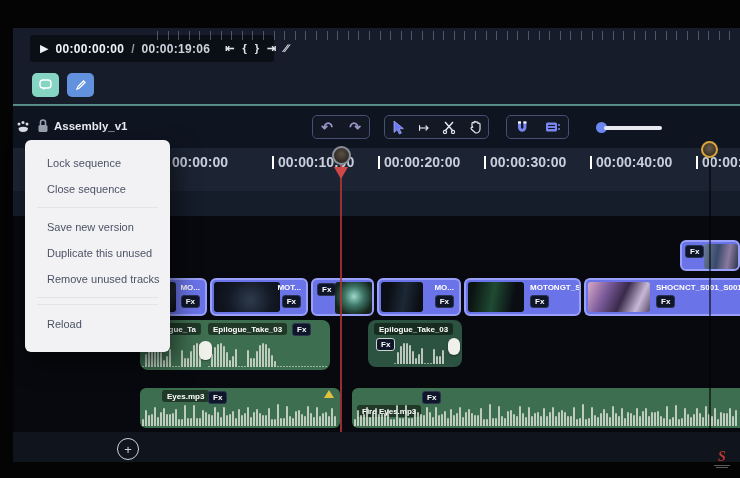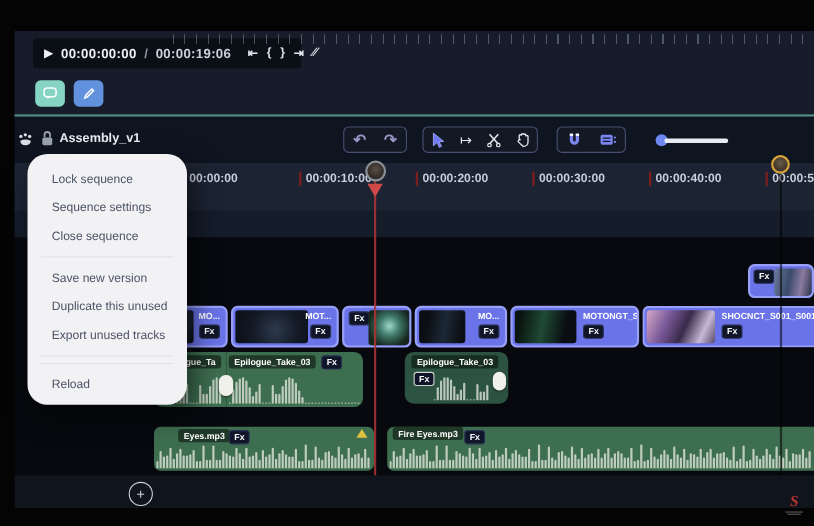--- a/index.html
+++ b/index.html
@@ -29,22 +29,22 @@
   
   .seqname{color:#e9ebf2;font-size:11.5px;font-weight:bold;}
   .toolgroup{height:24px;border:1px solid #475070;border-radius:5px;display:flex;align-items:center;
              justify-content:space-around;box-sizing:border-box;background:rgba(255,255,255,0.02);}
   .tool{display:flex;align-items:center;justify-content:center;width:22px;height:20px;cursor:pointer;
         color:#e8eaf0;font-size:13px;}
   .tool.undoredo{color:#9a94c4;font-size:14px;font-weight:bold;}
   .slider-track{width:58px;height:4px;background:#e8ecf2;border-radius:2px;}
   .slider-knob{width:11px;height:11px;border-radius:50%;background:#6d87f2;}
   
-  .rlabel{position:absolute;top:8px;color:#c9cedd;font-size:11px;font-weight:bold;
-          border-left:2px solid #7f1d1d;padding-left:4px;line-height:13px;white-space:nowrap;}
+  .rlabel{position:absolute;top:8px;color:#c9cedd;font-size:14px;font-weight:bold;
+          border-left:2px solid #ffffff;padding-left:4px;line-height:13px;white-space:nowrap;}
   .rticks{position:absolute;left:157px;top:31px;width:583px;height:9px;opacity:.55;
           background:repeating-linear-gradient(90deg,#7c879f 0 1px,transparent 1px 10.6px);}
   
   .vclip{position:absolute;height:38px;background:#6a73e8;border:2px solid #98a0fa;border-radius:6px;
          box-sizing:border-box;overflow:hidden;cursor:pointer;}
   .vclip .thumb{position:absolute;top:2px;left:2px;height:30px;border-radius:3px;}
   .vclip .lbl{position:absolute;top:3px;color:#fff;font-size:8px;font-weight:bold;white-space:nowrap;}
   .fx{position:absolute;background:#10162a;color:#fff;font-size:8px;font-weight:bold;
       padding:1px 4px;border-radius:3px;border:1px solid #2a3350;line-height:9px;cursor:pointer;}
   .fx.outline{border-color:#cfd6cf;}
@@ -57,22 +57,22 @@
   .handle{position:absolute;background:#f1f1ec;border-radius:6px;box-shadow:0 1px 2px rgba(0,0,0,.4);}
   .warn{position:absolute;width:0;height:0;border-left:5px solid transparent;border-right:5px solid transparent;
         border-bottom:8px solid #e0c23f;}
   
   .ph-line{position:absolute;width:2px;background:#b03434;opacity:.85;}
   .collab-line{position:absolute;width:2px;background:#000;opacity:.55;}
   .avatar{position:absolute;border-radius:50%;box-sizing:border-box;}
   .ph-pin{position:absolute;width:0;height:0;border-left:7px solid transparent;border-right:7px solid transparent;
           border-top:12px solid #d04848;}
   
-  .menu{left:25px;top:140px;width:145px;background:#f2f2f4;border-radius:18px;z-index:60;
-        box-shadow:6px 10px 24px rgba(0,0,0,.55);padding:10px 0 5px 0;}
+  .menu{left:25px;top:140px;width:145px;background:#f2f2f4;border-radius:6px;z-index:60;
+        box-shadow:6px 10px 24px rgba(0,0,0,.55);padding:10px 0 15px 0;}
   .mi{height:26px;line-height:26px;padding-left:22px;font-size:11px;color:#4d5366;cursor:pointer;
       display:flex;align-items:center;gap:10px;}
   .mdiv{height:1px;background:#e2e2e8;margin:5px 12px 6px 12px;}
   
   .pluscircle{width:20px;height:20px;border-radius:50%;border:1.5px solid #cfd3dc;color:#cfd3dc;
               display:flex;align-items:center;justify-content:center;font-size:13px;cursor:pointer;}
   .wm-letter{color:#b5352f;font-family:"Liberation Serif",serif;font-style:italic;
              font-weight:bold;font-size:14px;line-height:12px;}
   .wm-bar{background:#5a5a5a;height:1px;}
 </style>
@@ -382,21 +382,21 @@
         <i style="height:41%"></i>
         <i style="height:53%"></i>
         <i style="height:60%"></i>
         <i style="height:41%"></i>
         <i style="height:73%"></i>
         <i style="height:42%"></i>
       </div>
     <div class="warn" style="left:184px;top:2px;"></div>
   </div>
   <div class="aclip" style="left:352px;top:388px;width:388px;height:40px;border-radius:6px 0 0 6px;">
-    <span class="chip" style="left:5px;top:0;">Fire Eyes.mp3</span>
+    <span class="chip" style="left:5px;top:17px;">Fire Eyes.mp3</span>
     <span class="fx" style="left:70px;top:3px;">Fx</span>
     <div class="waveform" style="left:2px;top:14px;width:384px;height:24px;">
         <i style="height:28%"></i>
         <i style="height:67%"></i>
         <i style="height:47%"></i>
         <i style="height:52%"></i>
         <i style="height:81%"></i>
         <i style="height:38%"></i>
         <i style="height:60%"></i>
         <i style="height:75%"></i>
@@ -529,26 +529,25 @@
   <div class="ph-line" style="left:340px;top:163px;height:269px;"></div>
   <div class="ph-pin" style="left:334px;top:167px;"></div>
   <div class="avatar" style="left:332px;top:146px;width:19px;height:19px;border:2px solid #8a8f98;background:radial-gradient(circle at 50% 40%,#5a4f45,#1d1a17);"></div>
 
   <div class="abs pluscircle" style="left:117px;top:438px;">
     <span>+</span>
   </div>
 
   <div class="abs menu">
     <div class="mi">Lock sequence</div>
-    <div class="mi">Sequence settings</div>
     <div class="mi">Close sequence</div>
     <div class="mdiv"></div>
     <div class="mi">Save new version</div>
     <div class="mi">Duplicate this unused</div>
-    <div class="mi">Export unused tracks</div>
+    <div class="mi">Remove unused tracks</div>
     <div class="mdiv"></div>
     <div class="mdiv"></div>
     <div class="mi">Reload</div>
   </div>
 
   <div class="abs bar-top"></div>
   <div class="abs bar-bottom"></div>
   <div class="abs bar-left"></div>
 
   <div class="abs" style="left:714px;top:451px;text-align:center;z-index:70;">

